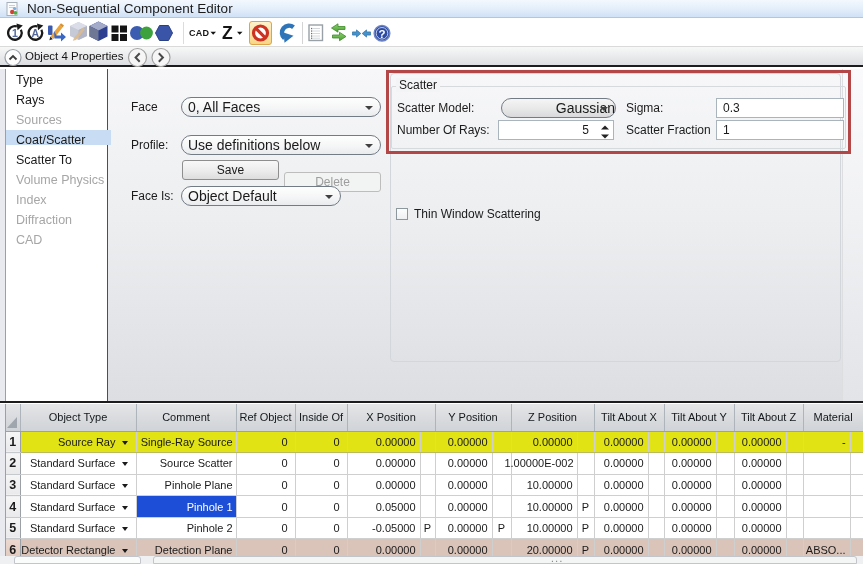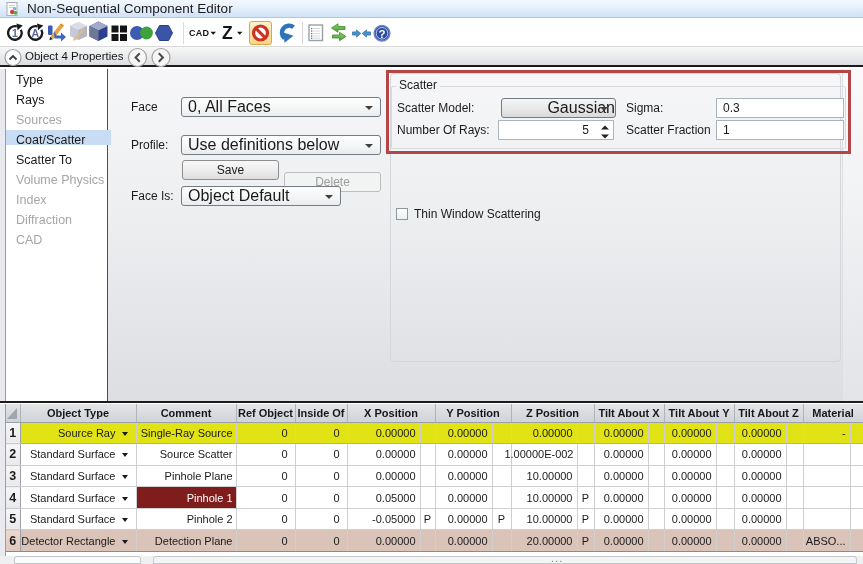--- a/index.html
+++ b/index.html
@@ -29,23 +29,23 @@
 #menu { left:6px; top:69px; width:102px; height:332px; background:#ffffff; border-right:1px solid #1d4ed8;text-decoration:underline; }
 .mi { position:absolute; left:10px; width:96px; height:20px; line-height:20px; font-size:12.5px; color:#1a1a1a; }
 .mi.dis { color:#a6a6a6; }
 #misel { position:absolute; left:0; top:61px; width:105px; height:15px; background:#c8ddf4; }
 #gutter { left:842px; top:69px; width:21px; height:332px; background:linear-gradient(180deg,#fafafc 0%,#f0f1f3 45%,#e2e4e8 100%); border-left:1px solid #dcdee0; }
 
 
 .lbl { font-size:12px; color:#1b1b1b; white-space:nowrap; }
 
 
-.combo { position:absolute; height:20px; border:1px solid #737b84; border-radius:3px;
+.combo { position:absolute; height:20px; border:1px solid #737b84; border-radius:10px;
   background:linear-gradient(180deg,#fefefe,#f4f5f6 60%,#e9ebee);
-  font-size:16px; line-height:18px; padding-left:6px; white-space:nowrap; }
+  font-size:14px; line-height:18px; padding-left:6px; white-space:nowrap; }
 .combo .car { position:absolute; right:7px; top:8px; width:0; height:0;
   border-left:4px solid transparent; border-right:4px solid transparent; border-top:4px solid #404040; }
 .combo.gray { background:linear-gradient(180deg,#f5f5f5,#e8e8e8 55%,#d8d9db);text-align:right; }
 
 
 .btn { position:absolute; height:20px; border:1px solid #8e8e8e; border-radius:3px;
   background:linear-gradient(180deg,#f8f8f8,#ececec 55%,#dddddd);
   font-size:12px; text-align:center; line-height:18px; color:#1a1a1a; }
 .btn.dis { border-color:#bdbdbd; background:#f2f3f3; color:#9d9d9d; }
 
@@ -60,36 +60,36 @@
 
 #redrect { left:386px; top:70px; width:465px; height:84px; border:3px solid #b34646; z-index:50; }
 
 
 #cb { left:396px; top:208px; width:12px; height:12px; border:1px solid #8d979e; background:linear-gradient(180deg,#fdfdfd,#eef0f1); }
 
 
 #tablewrap { left:0; top:404px; width:863px; height:152px; }
 table { border-collapse:collapse; table-layout:fixed; margin-left:6px; width:857px; }
 td,th { overflow:hidden; white-space:nowrap; font-size:11px; padding:0; }
-th { font-size:11px; font-weight:bold; color:#14181c;
+th { font-size:11px; font-weight:normal; color:#14181c;
   background:linear-gradient(180deg,#e3e5e7,#dadcdf 45%,#d0d3d7);
-  border-right:1px solid #aeb4bc; border-bottom:1px solid #9ba1a9; height:18px; }
+  border-right:1px solid #aeb4bc; border-bottom:1px solid #9ba1a9; height:27px; }
 td { height:21.6px; border-right:1px solid #cfcfcf; border-bottom:1px solid #cfcfcf; }
 td.num { font-weight:bold; font-size:12.5px; text-align:center;
   background:linear-gradient(180deg,#f6f6f7,#e9e9eb);
   border-right:1px solid #9ba1a7; border-bottom:1px solid #c6c9cb; }
 .r { text-align:right; padding-right:4px; }
 .pcell { text-align:center; font-size:11px; }
 tr.y td { background:#e1e314; border-bottom:1px solid #b9ba5e; }
 tr.y td.num { background:linear-gradient(180deg,#f6f6f7,#e9e9eb); border-bottom:1px solid #c6c9cb; }
 tr.p td { background:#dac3b8; border-bottom:1px solid #a0847a; }
 tr.p td.num { background:linear-gradient(180deg,#ecd8cf,#dfc8bd); border-bottom:1px solid #a0847a; }
 .arrw { display:inline-block; width:0; height:0; border-left:3.5px solid transparent;
   border-right:3.5px solid transparent; border-top:4px solid #1a1a1a; margin-left:6px; margin-right:4px; vertical-align:1px; }
-td.black { background:#7f1d1d; color:#fff; }
+td.black { background:#1d4ed8; color:#fff; }
 td.zlong { position:relative; overflow:visible; }
 td.zlong span.v { position:absolute; right:3px; top:4px; }
 
 
 #bsb { left:0; top:556px; width:863px; height:8px; background:#eef0f1; }
 .sbbox { position:absolute; border:1px solid #c2c6ca; background:#fafbfb; border-radius:3px 3px 0 0; height:8px; }
 </style>
 </head>
 <body>
 <div class="abs" id="titlebar"></div>

